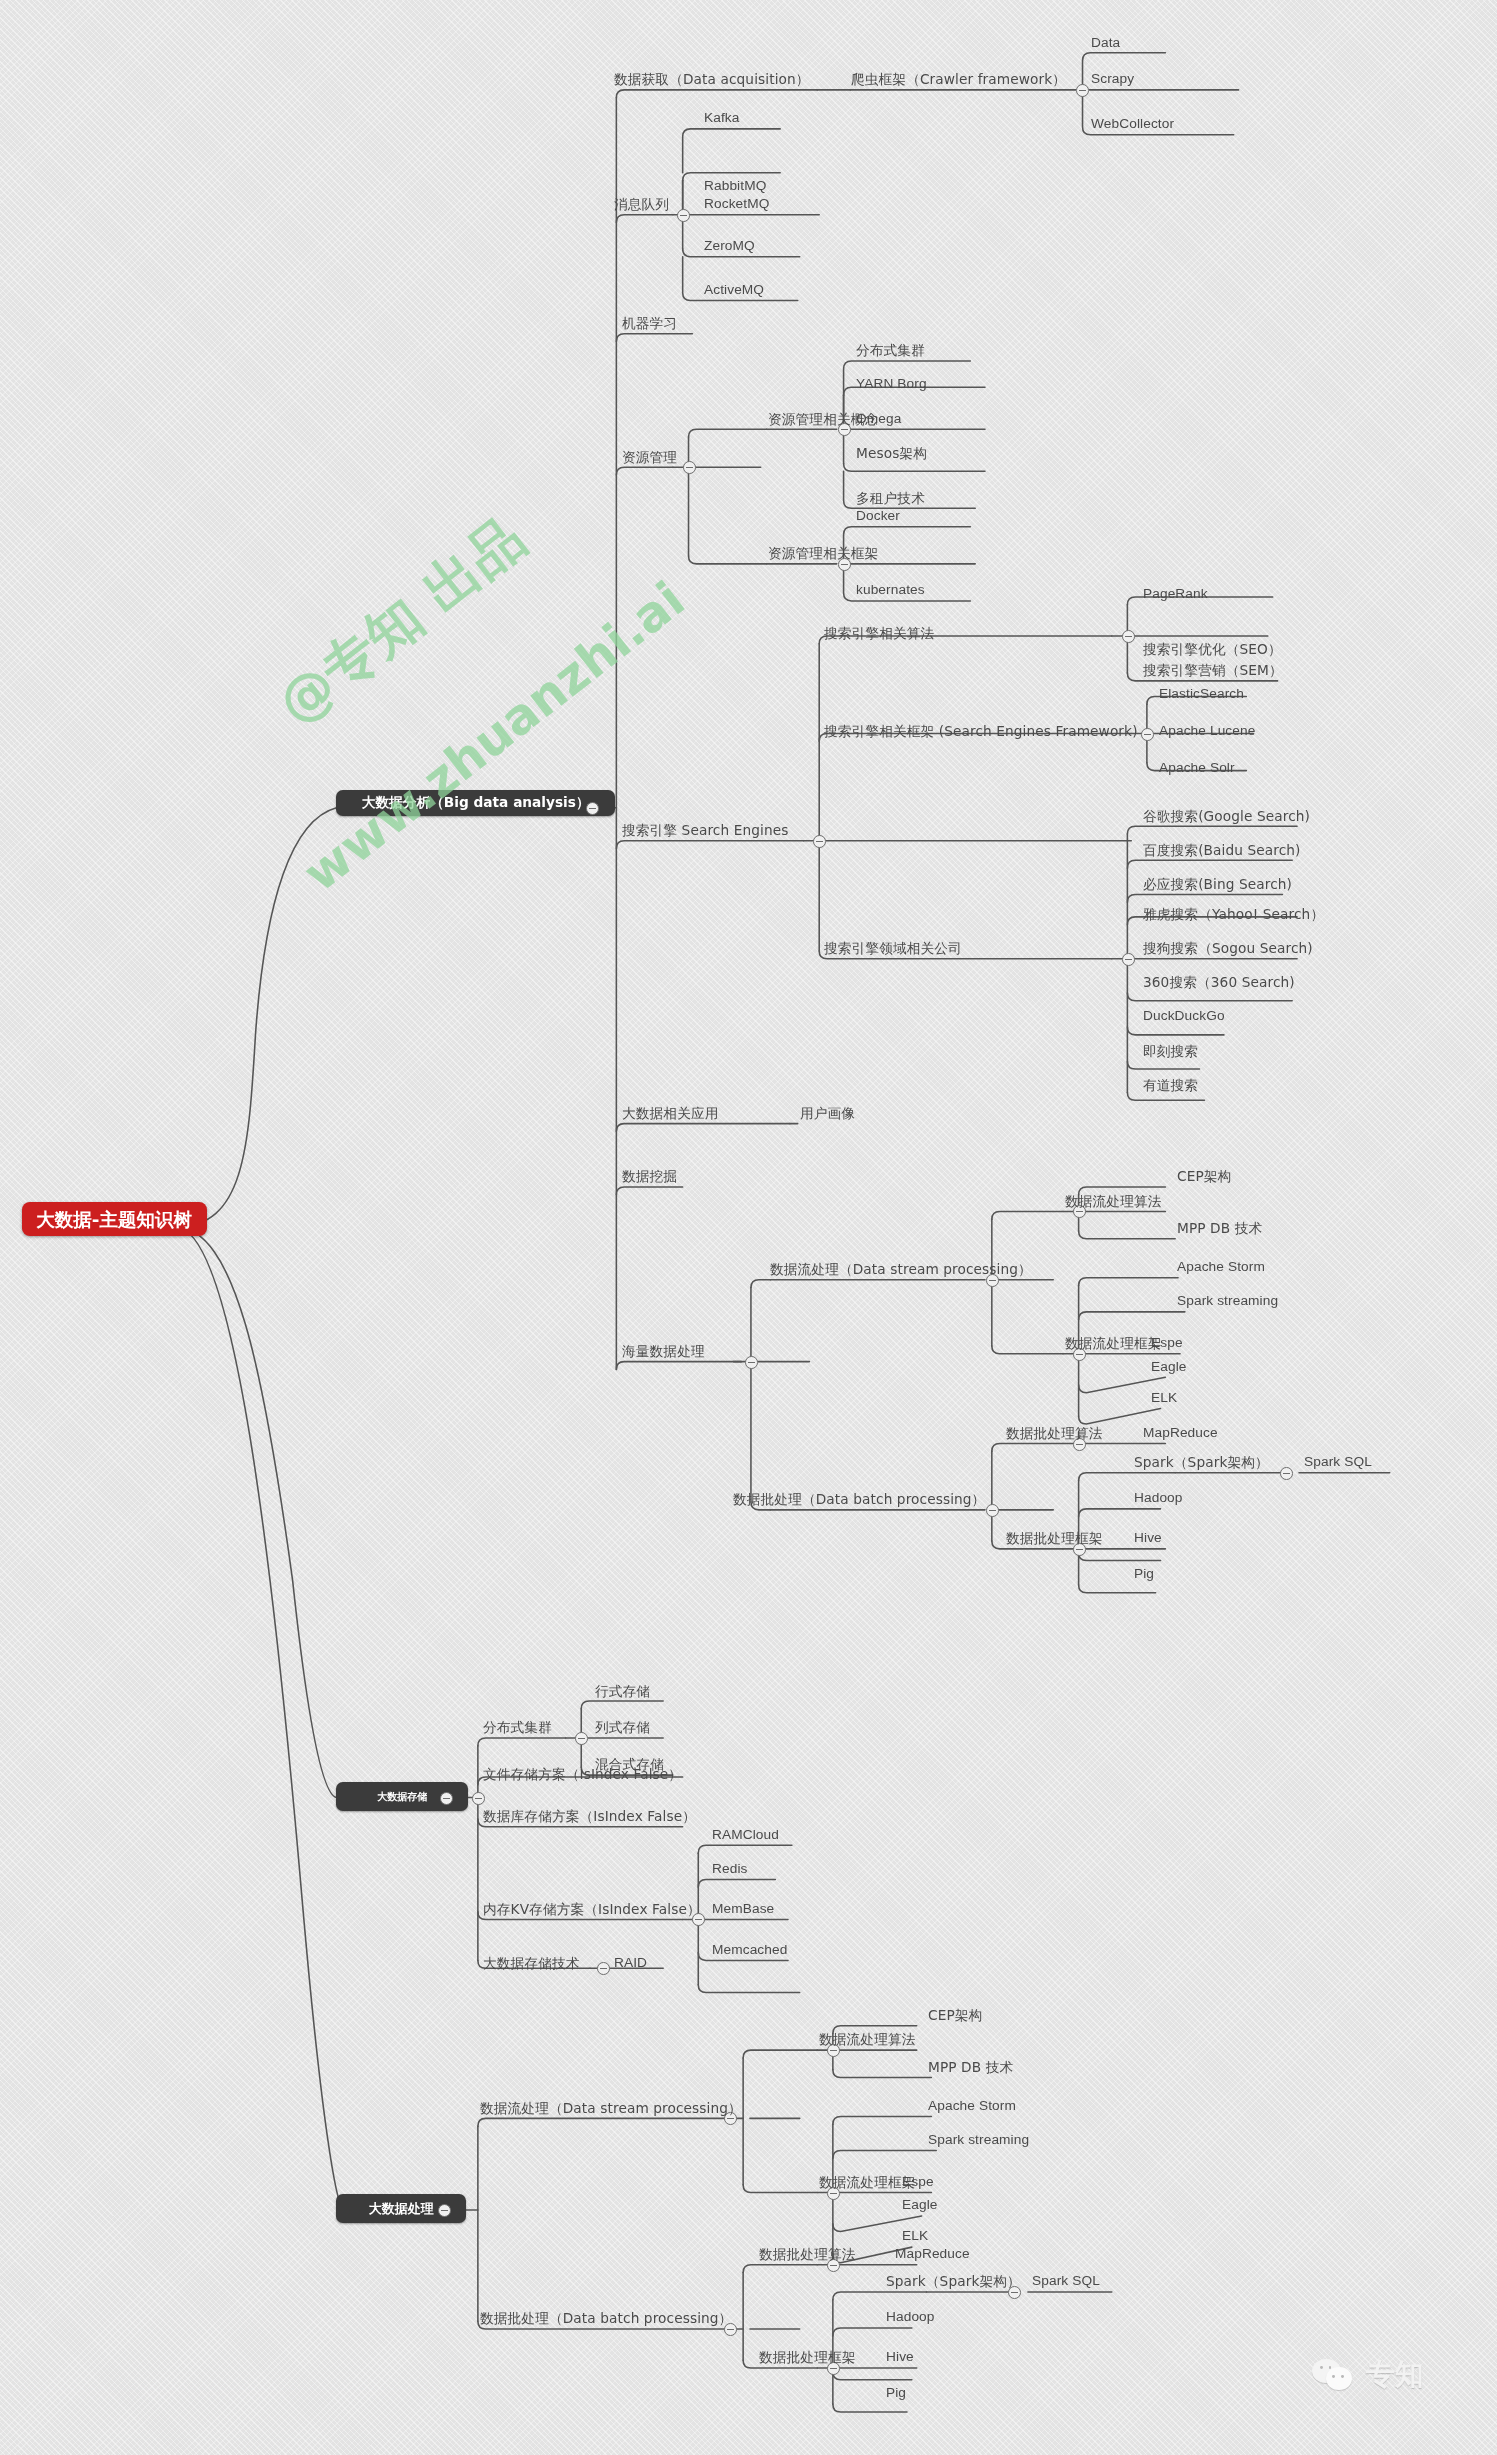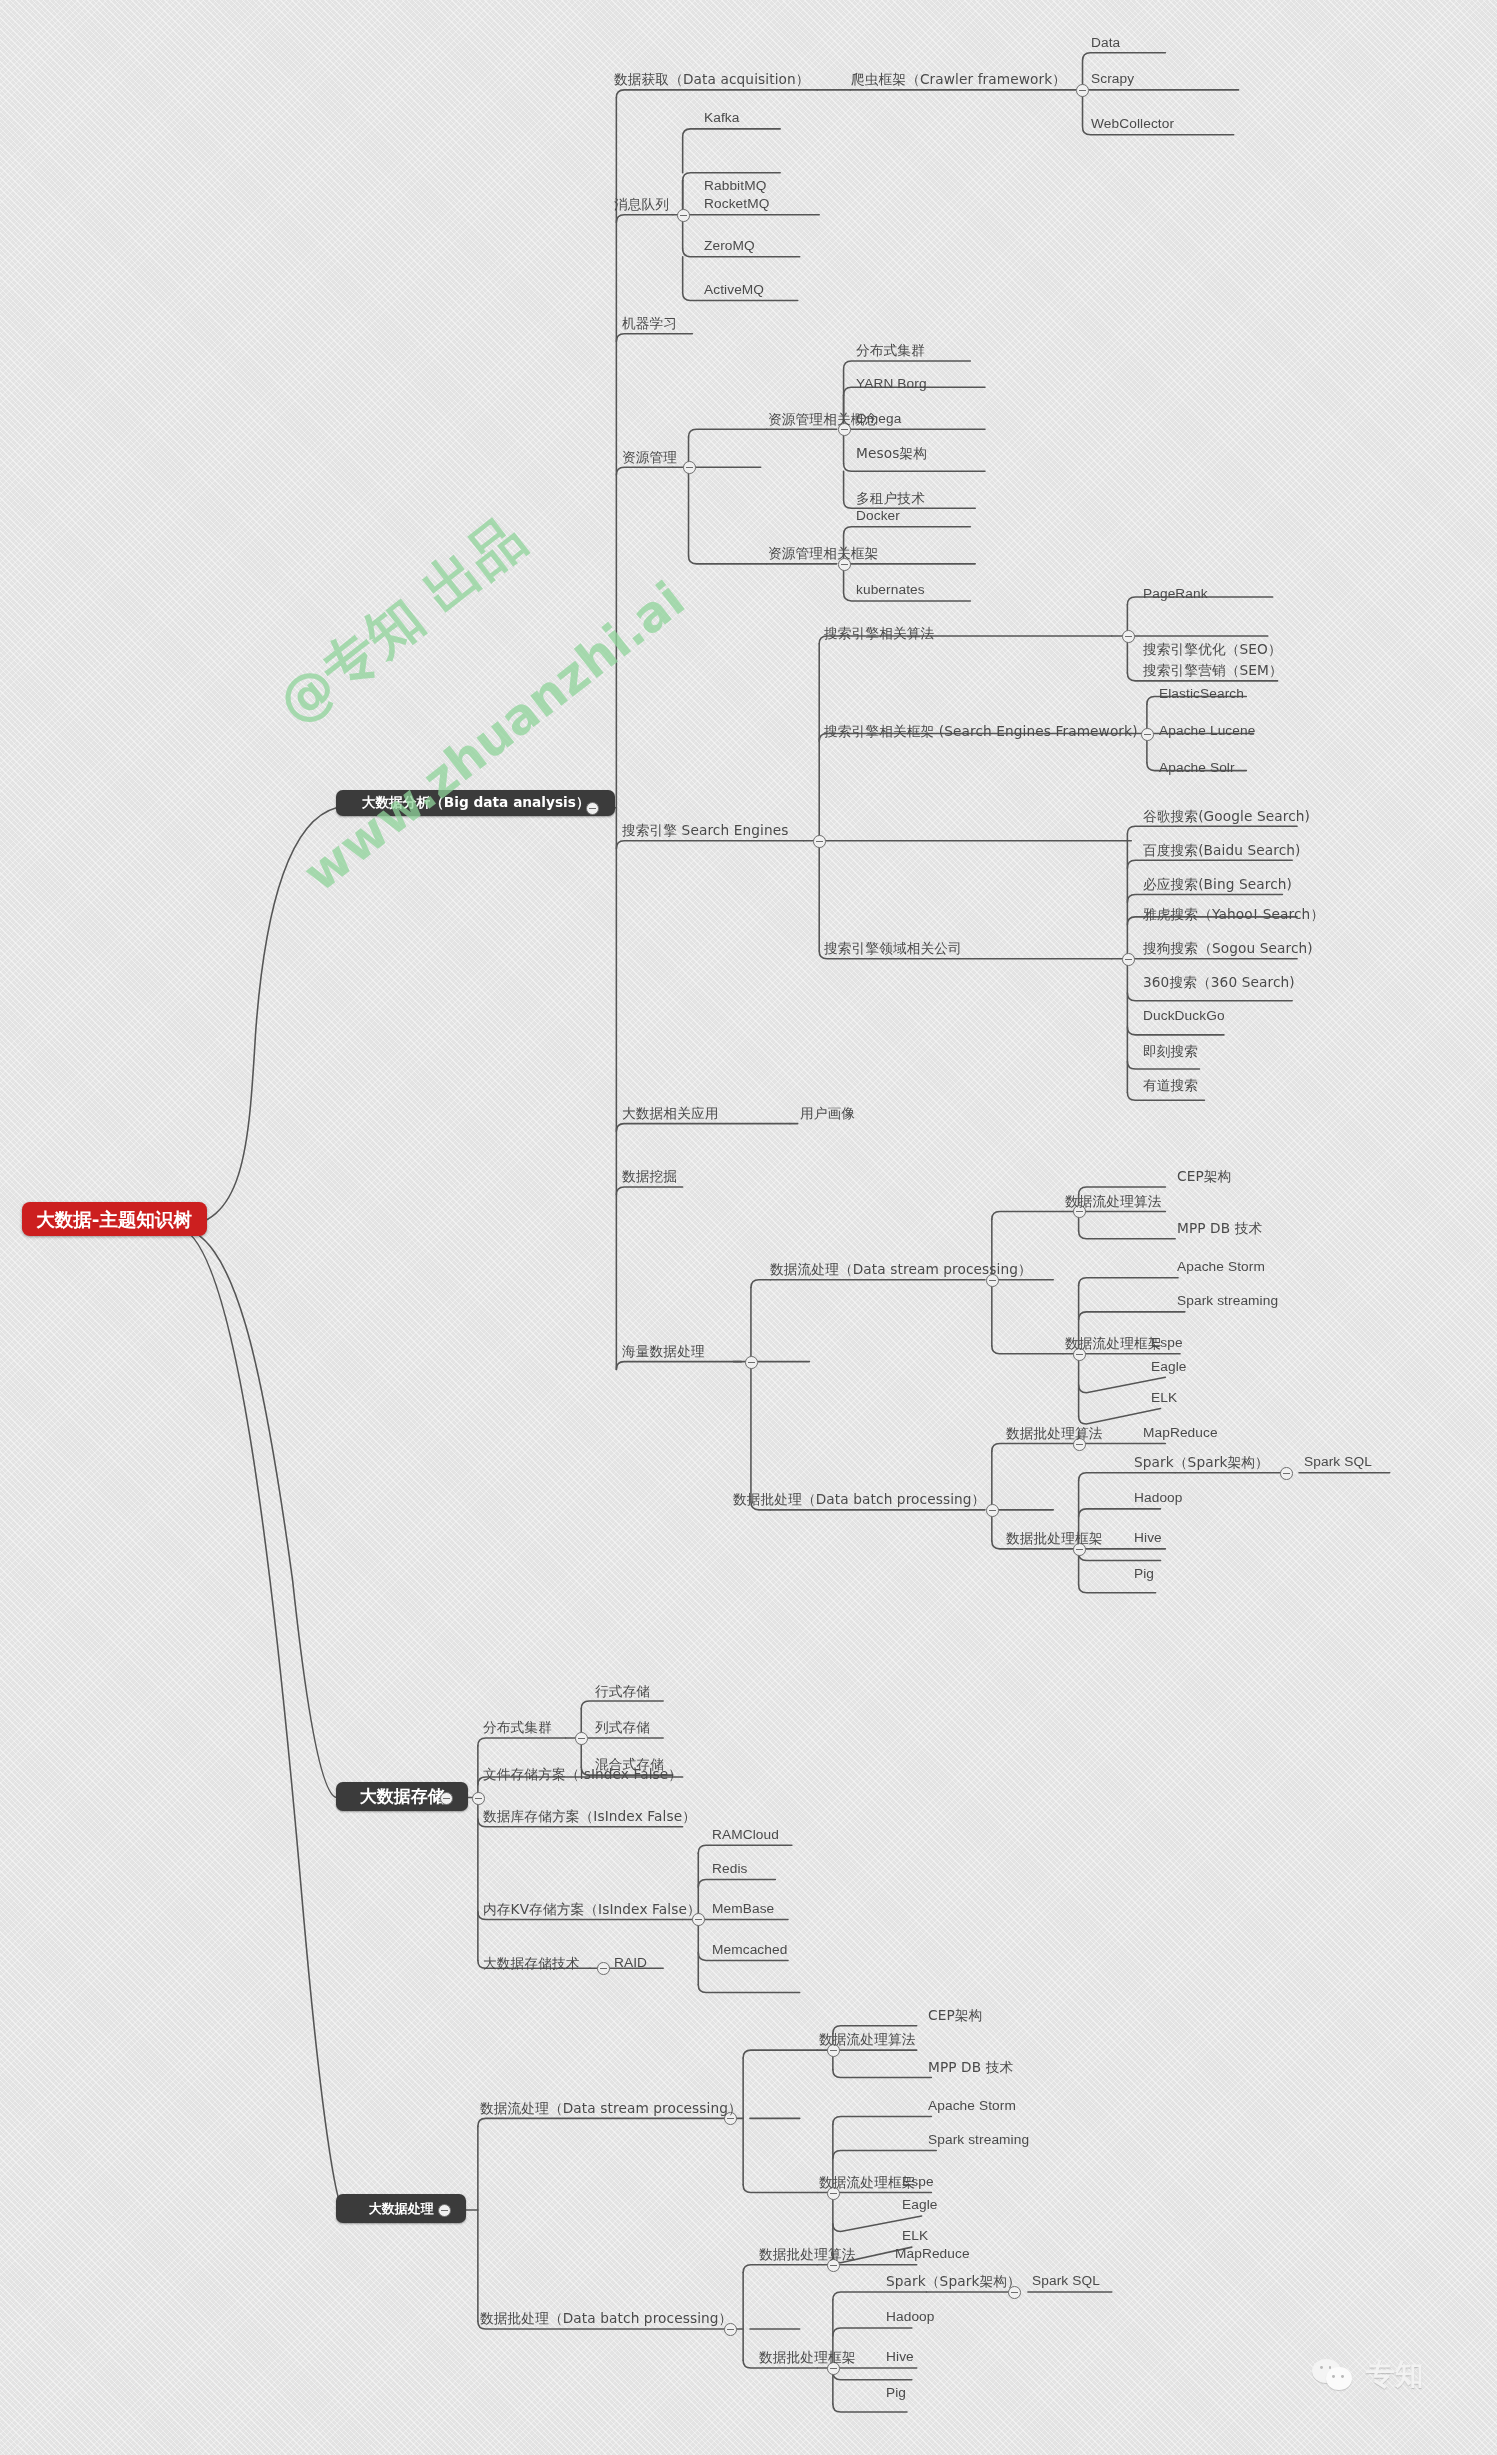--- a/index.html
+++ b/index.html
@@ -294,21 +294,21 @@
       <path d="M854,2432 q0,8 8,8 L935,2440"></path>
       <path d="M854,2465 q0,8 8,8 L930,2473"></path>
       <path d="M950,2350 L1040,2350"></path>
       <path d="M1054,2350 L1140,2350"></path>
     </g>
   </svg>
 
   <div class="rootnode" style="left:21.5px;top:1202px;width:154px;height:34px;">大数据-主题知识树</div>
 
   <div class="boxnode" style="left:336px;top:790px;width:256px;height:26px;font-size:13.7px;">大数据分析（Big data analysis）</div>
-  <div class="boxnode" style="left:336px;top:1782px;width:109px;height:29px;font-size:17px;">大数据存储</div>
+  <div class="boxnode" style="left:336px;top:1782px;width:109px;height:29px;font-size:10px;">大数据存储</div>
   <div class="boxnode" style="left:336px;top:2194px;width:107px;height:29px;font-size:13px;">大数据处理</div>
 
   <div class="knob" style="left:586px;top:802px;"></div>
   <div class="knob" style="left:440px;top:1792px;"></div>
   <div class="knob" style="left:438px;top:2204px;"></div>
   <div class="knob" style="left:1076px;top:84px;"></div>
   <div class="knob" style="left:677px;top:209px;"></div>
   <div class="knob" style="left:683px;top:461px;"></div>
   <div class="knob" style="left:838px;top:423px;"></div>
   <div class="knob" style="left:838px;top:558px;"></div>

